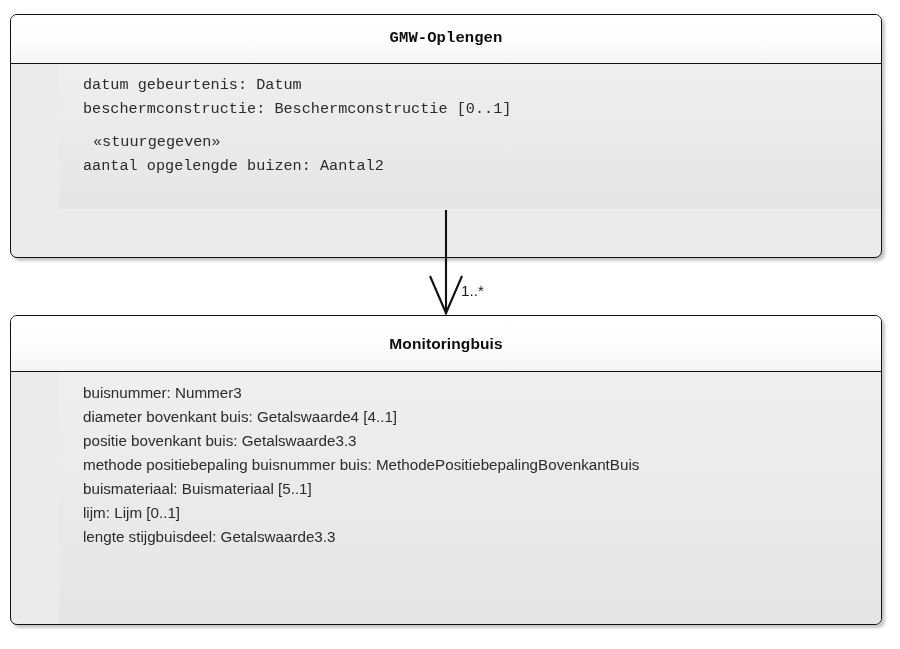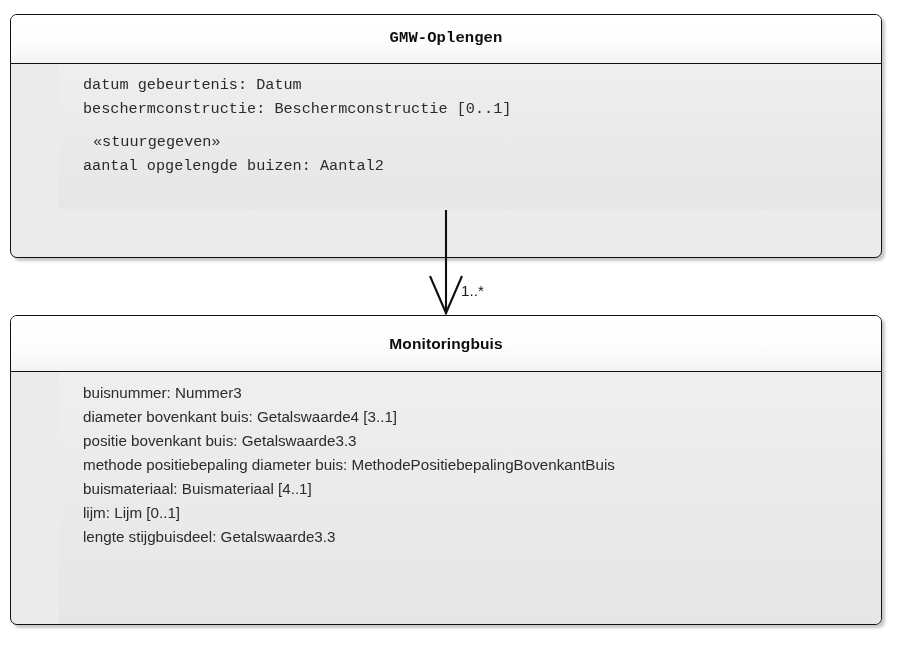--- a/index.html
+++ b/index.html
@@ -103,24 +103,24 @@
       <div class="uml-attr">aantal opgelengde buizen: Aantal2</div>
     </div>
   </div>
 
   <div class="uml-class" style="left:10px; top:315px; width:872px; height:310px;">
     <div class="uml-header" style="height:56px;justify-content:center;">
       <span class="uml-title">Monitoringbuis</span>
     </div>
     <div class="uml-body" style="height:252px;">
       <div class="uml-attr">buisnummer: Nummer3</div>
-      <div class="uml-attr">diameter bovenkant buis: Getalswaarde4 [3..1]</div>
+      <div class="uml-attr">diameter bovenkant buis: Getalswaarde4 [4..1]</div>
       <div class="uml-attr">positie bovenkant buis: Getalswaarde3.3</div>
-      <div class="uml-attr">methode positiebepaling diameter buis: MethodePositiebepalingBovenkantBuis</div>
-      <div class="uml-attr">buismateriaal: Buismateriaal [4..1]</div>
+      <div class="uml-attr">methode positiebepaling buisnummer buis: MethodePositiebepalingBovenkantBuis</div>
+      <div class="uml-attr">buismateriaal: Buismateriaal [5..1]</div>
       <div class="uml-attr">lijm: Lijm [0..1]</div>
       <div class="uml-attr">lengte stijgbuisdeel: Getalswaarde3.3</div>
     </div>
   </div>
 
   <svg class="connector" viewBox="0 0 900 649" width="900" height="649">
     <line x1="446" y1="210" x2="446" y2="314" stroke="#111111" stroke-width="2.1"></line>
     <polyline points="430,276 446,313 462,276" fill="none" stroke="#111111" stroke-width="2.1" stroke-linecap="butt" stroke-linejoin="miter"></polyline>
   </svg>
 

